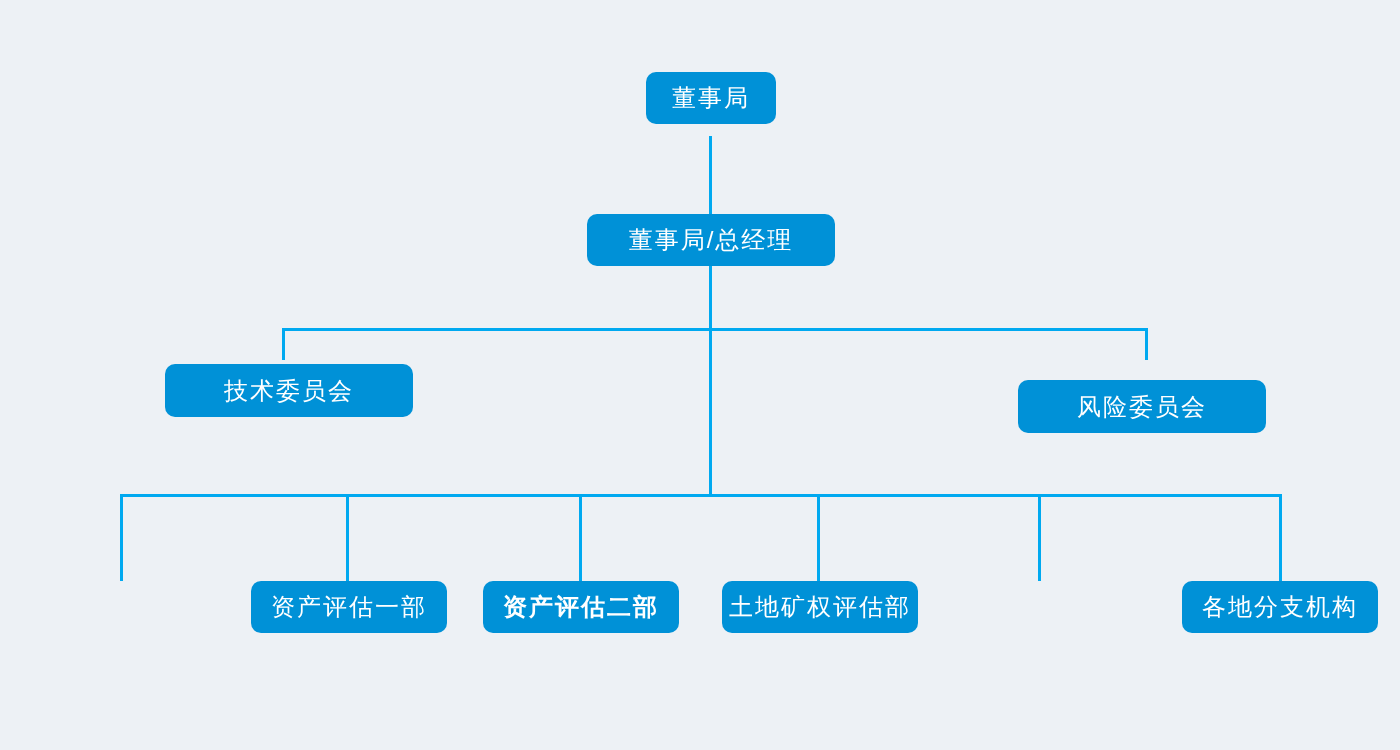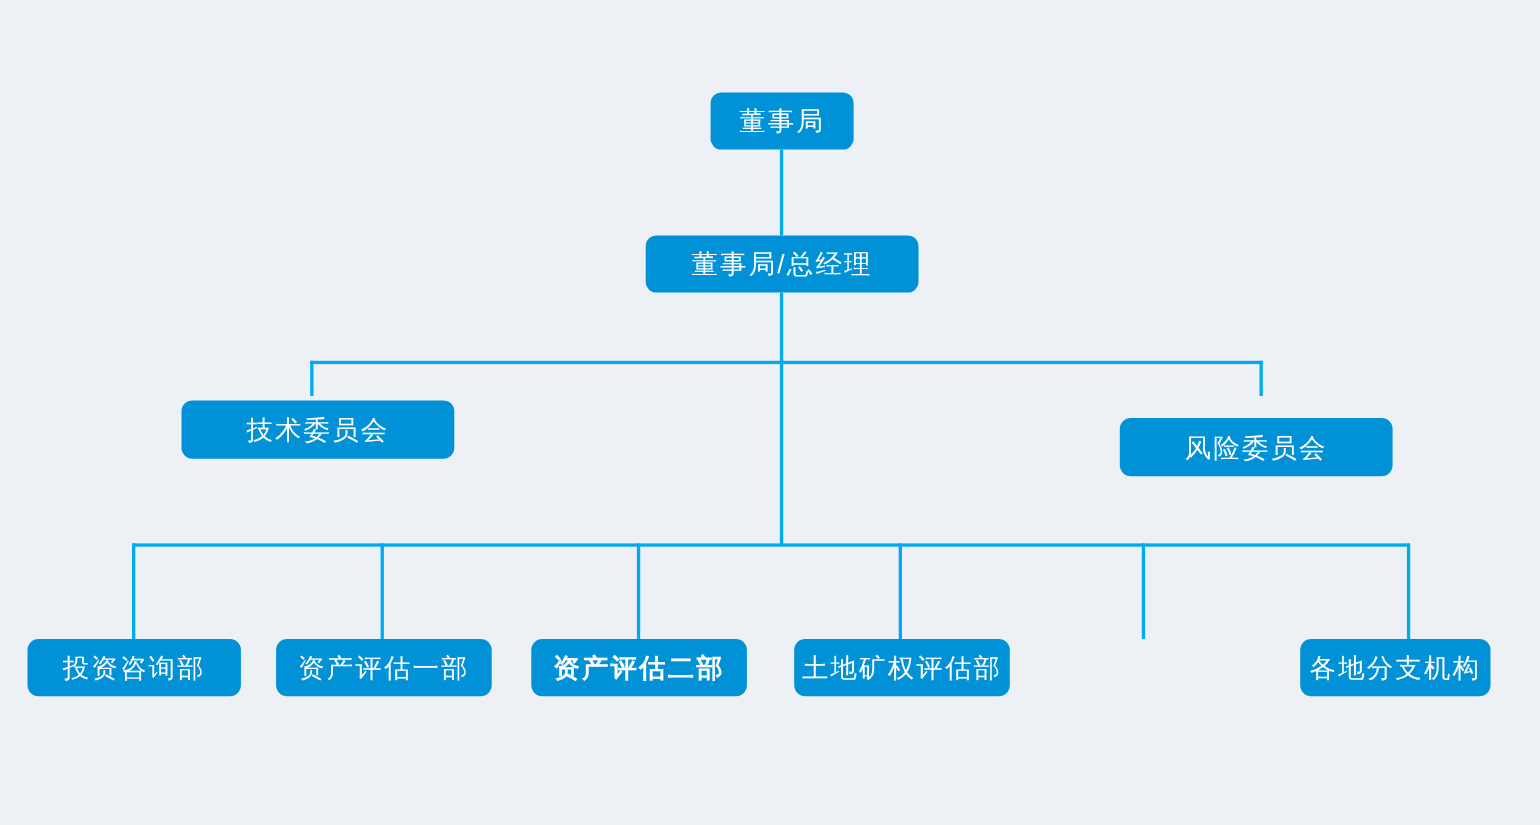--- a/index.html
+++ b/index.html
@@ -49,44 +49,41 @@
   <div class="line" style="left:282px; top:328px; width:3px; height:32px;"></div>
   <div class="line" style="left:1145px; top:328px; width:3px; height:32px;"></div>
   <div class="line" style="left:120px; top:494px; width:1161px; height:3px;"></div>
   <div class="line" style="left:120px; top:494px; width:3px; height:87px;"></div>
   <div class="line" style="left:346px; top:494px; width:3px; height:87px;"></div>
   <div class="line" style="left:579px; top:494px; width:3px; height:87px;"></div>
   <div class="line" style="left:817px; top:494px; width:3px; height:87px;"></div>
   <div class="line" style="left:1038px; top:494px; width:3px; height:87px;"></div>
   <div class="line" style="left:1279px; top:494px; width:3px; height:87px;"></div>
 
-  <div class="node" style="left:646px; top:84px; width:130px; height:52px;">
+  <div class="node" style="left:646px; top:72px; width:130px; height:52px;">
     <span>董事局</span>
   </div>
 
   <div class="node" style="left:587px; top:214px; width:248px; height:52px;">
     <span>董事局/总经理</span>
   </div>
 
   <div class="node" style="left:165px; top:364px; width:248px; height:53px;">
     <span>技术委员会</span>
   </div>
   <div class="node" style="left:1018px; top:360px; width:248px; height:53px;margin-top:20px;">
     <span>风险委员会</span>
   </div>
 
-  <div class="node" style="left:25px; top:581px; width:194px; height:52px;">
-    <span>投资咨询部</span>
-  </div>
   <div class="node" style="left:251px; top:581px; width:196px; height:52px;">
     <span>资产评估一部</span>
   </div>
   <div class="node" style="left:483px; top:581px; width:196px; height:52px;font-weight:bold;">
     <span>资产评估二部</span>
   </div>
   <div class="node" style="left:722px; top:581px; width:196px; height:52px;text-align:right;">
     <span>土地矿权评估部</span>
   </div>
-  <div class="node" style="left:1182px; top:581px; width:173px; height:52px;">
+  <div class="node" style="left:1182px; top:581px; width:196px; height:52px;">
     <span>各地分支机构</span>
   </div>
 
 </div>
 
 </body></html>

